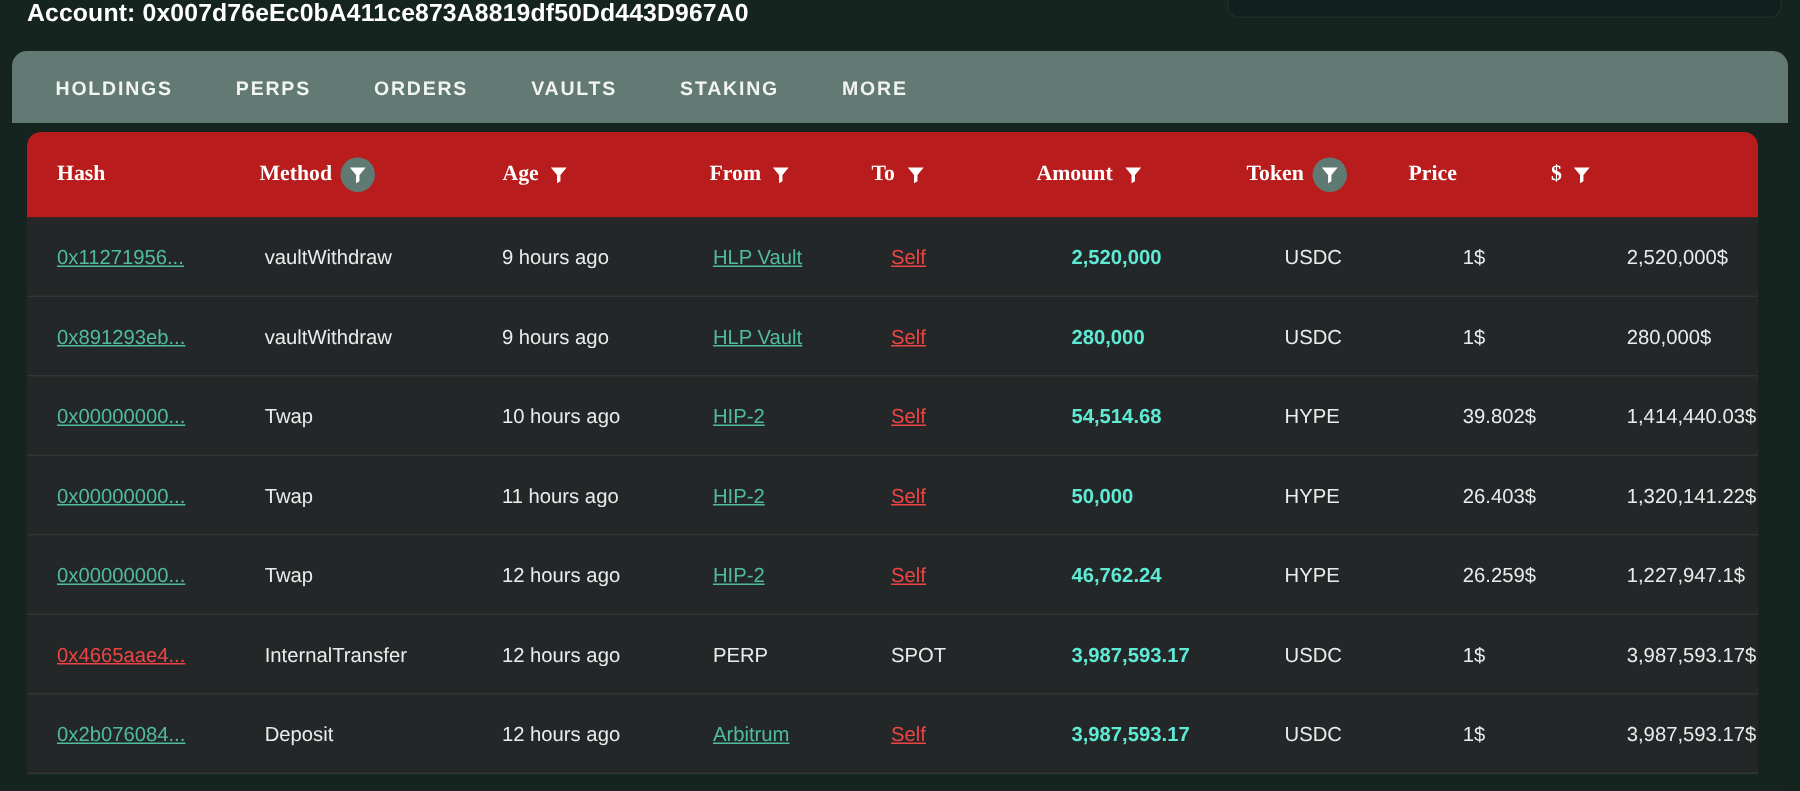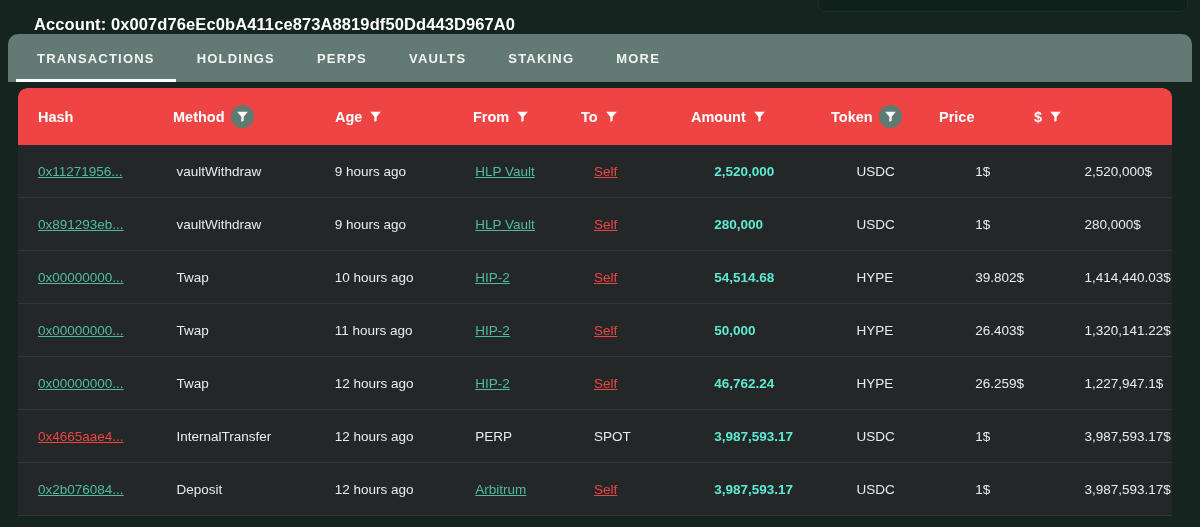--- a/index.html
+++ b/index.html
@@ -30,22 +30,22 @@
   }
 
   
   .account-bar {
     position: absolute;
     top: 0;
     left: 0;
     width: 1200px;
     height: 34px;
     display: flex;
-    align-items: flex-end;
-    padding-left: 34px;
+    align-items: flex-start;
+    padding-left: 18px;
   }
   .account-title {
     font-size: 16.5px;
     font-weight: bold;
     letter-spacing: 0.1px;
     color: #ffffff;
     white-space: nowrap;
   }
 
   
@@ -91,24 +91,25 @@
     top: 88px;
     left: 18px;
     width: 1154px;
     height: 439px;
     overflow: hidden;
     border-radius: 9px 9px 0 0;
   }
 
   .thead {
     height: 57px;
-    background: #ef4444;
+    background: #b91c1c;
     border-radius: 9px 9px 0 0;
     display: flex;
     align-items: center;
+    font-family: Liberation Serif, serif;
   }
 
   .tbody { background: #242727; }
 
   .trow {
     height: 53px;
     display: flex;
     align-items: center;
     border-bottom: 1px solid #323535;
     gap: 40px;
@@ -178,28 +179,28 @@
 </head>
 <body>
 
 <div class="corner-panel"></div>
 
 <div class="account-bar">
   <div class="account-title">Account: 0x007d76eEc0bA411ce873A8819df50Dd443D967A0</div>
 </div>
 
 <div class="tab-bar" id="tab-bar">
-    <div class="tab active">
-      <span>TRANSACTIONS</span>
-    </div>
     <div class="tab">
       <span>HOLDINGS</span>
     </div>
     <div class="tab">
       <span>PERPS</span>
+    </div>
+    <div class="tab">
+      <span>ORDERS</span>
     </div>
     <div class="tab">
       <span>VAULTS</span>
     </div>
     <div class="tab">
       <span>STAKING</span>
     </div>
     <div class="tab">
       <span>MORE</span>
     </div>

